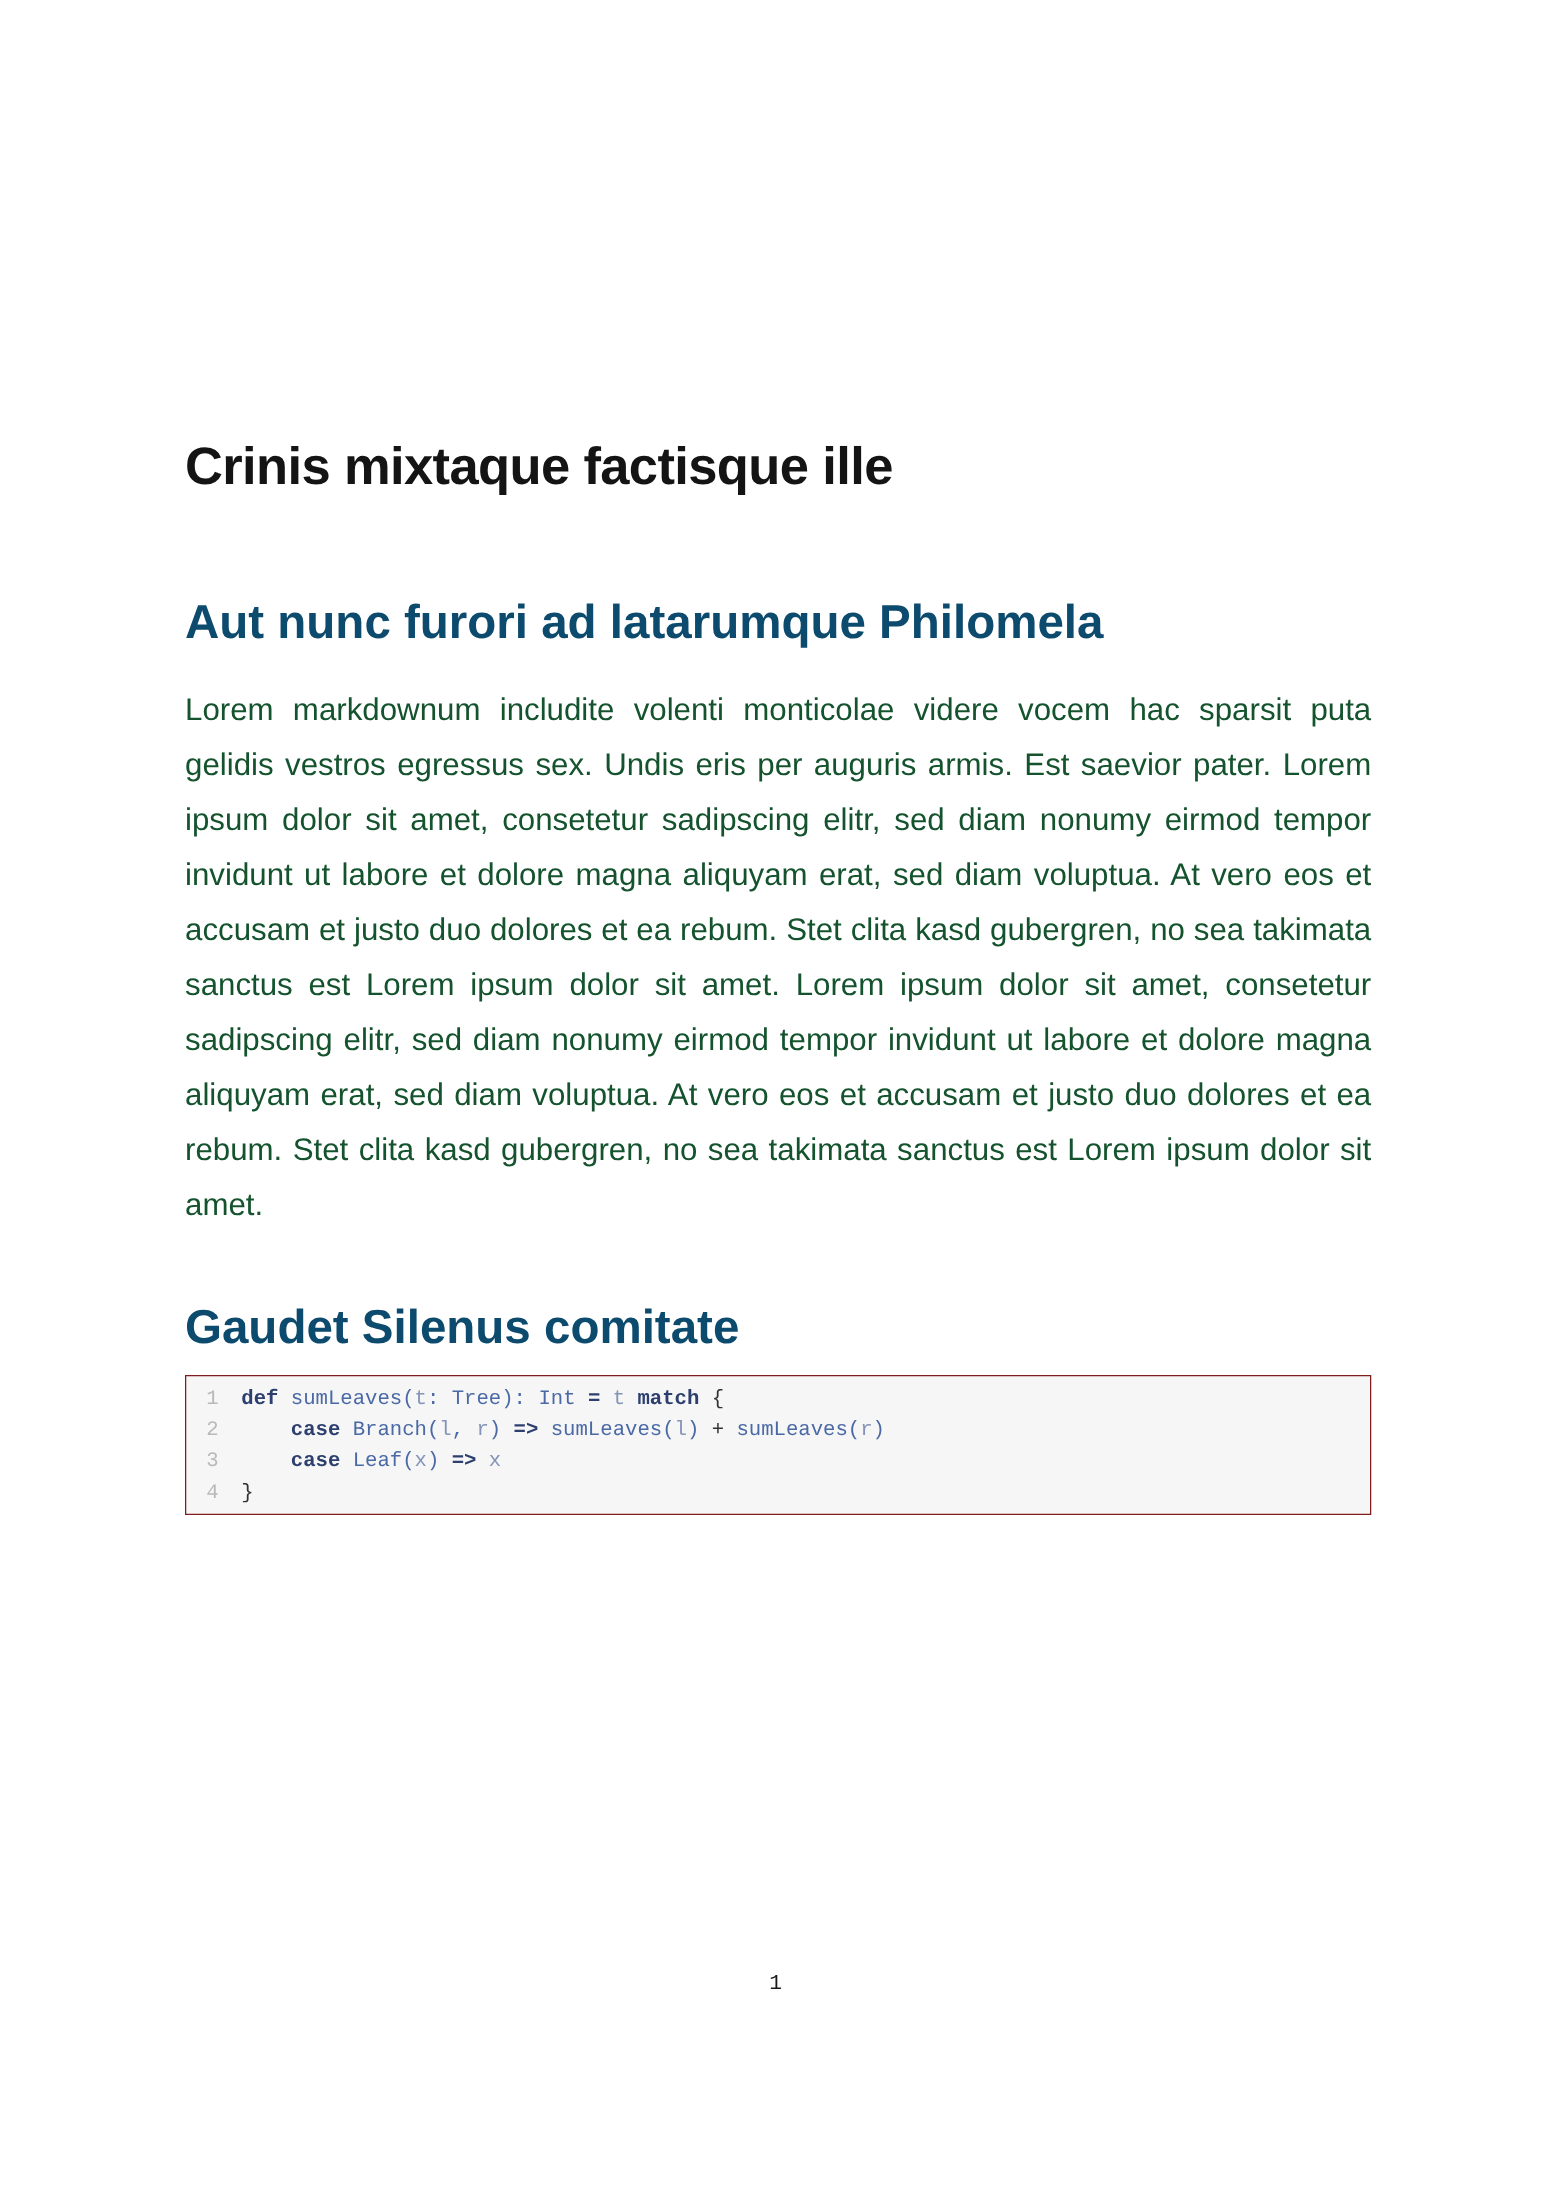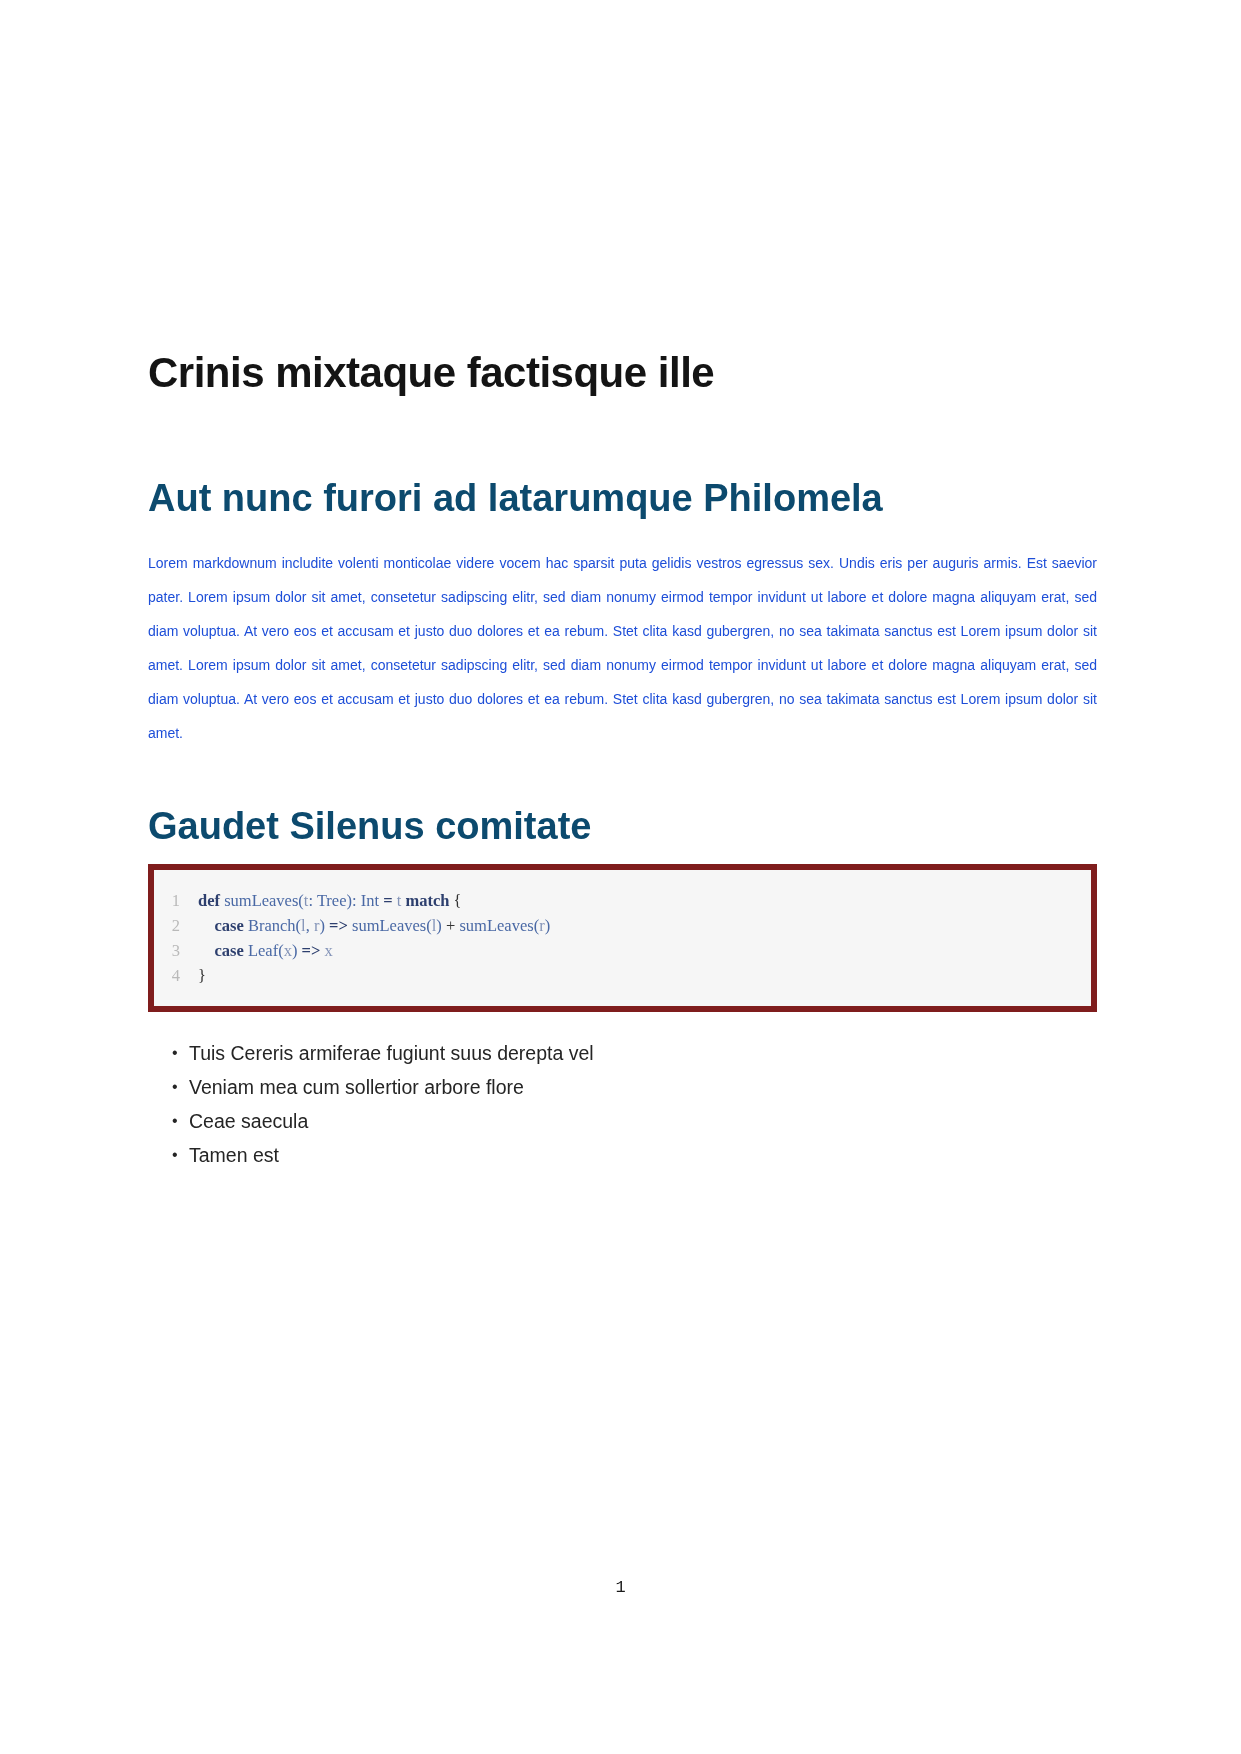--- a/index.html
+++ b/index.html
@@ -29,36 +29,36 @@
   h2.section-heading {
     font-size: 38px;
     line-height: 36px;
     font-weight: 700;
     color: #0c4a6e;
     margin: 0;
   }
   h2.first-heading  { margin-top: 82px; }
   h2.second-heading { margin-top: 58px; }
   p.body-paragraph {
-    font-size: 14px;
-    line-height: 34px;
+    font-size: 25px;
+    line-height: 44px;
     text-align: justify;
     margin: 30px 0 0 0;
-    color: #1d4ed8;
+    color: #14532d;
   }
   p.para-after-heading2 { margin-top: 36px; }
   p.para-after-code     { margin-top: 22px; }
   .code-block {
     margin-top: 20px;
     background: #f6f6f6;
-    border: 6px solid #7f1d1d;
+    border: 1px solid #7f1d1d;
     box-sizing: border-box;
     width: 100%;
-    padding: 18px 12px;
-    font-family: Liberation Serif, serif;
+    padding: 5px 12px;
+    font-family: Liberation Mono, monospace;
     font-size: 16.5px;
     line-height: 25px;
   }
   .code-line { white-space: pre; }
   .line-num {
     display: inline-block;
     width: 14px;
     text-align: right;
     margin-right: 18px;
     color: #b9b9b9;
@@ -116,23 +116,17 @@
     <div class="code-block">
       <div class="code-lines">
           <div class="code-line"><span class="line-num">1</span><span class="line-content"><span class="tok-kw">def</span><span class="tok-pl"> </span><span class="tok-id">sumLeaves(</span><span class="tok-va">t</span><span class="tok-id">:</span><span class="tok-pl"> </span><span class="tok-id">Tree</span><span class="tok-id">):</span><span class="tok-pl"> </span><span class="tok-id">Int</span><span class="tok-pl"> </span><span class="tok-kw">=</span><span class="tok-pl"> </span><span class="tok-va">t</span><span class="tok-pl"> </span><span class="tok-kw">match</span><span class="tok-pl"> {</span></span></div>
           <div class="code-line"><span class="line-num">2</span><span class="line-content"><span class="tok-pl">    </span><span class="tok-kw">case</span><span class="tok-pl"> </span><span class="tok-id">Branch(</span><span class="tok-va">l</span><span class="tok-id">, </span><span class="tok-va">r</span><span class="tok-id">)</span><span class="tok-pl"> </span><span class="tok-kw">=&gt;</span><span class="tok-pl"> </span><span class="tok-id">sumLeaves(</span><span class="tok-va">l</span><span class="tok-id">)</span><span class="tok-pl"> + </span><span class="tok-id">sumLeaves(</span><span class="tok-va">r</span><span class="tok-id">)</span></span></div>
           <div class="code-line"><span class="line-num">3</span><span class="line-content"><span class="tok-pl">    </span><span class="tok-kw">case</span><span class="tok-pl"> </span><span class="tok-id">Leaf(</span><span class="tok-va">x</span><span class="tok-id">)</span><span class="tok-pl"> </span><span class="tok-kw">=&gt;</span><span class="tok-pl"> </span><span class="tok-va">x</span></span></div>
           <div class="code-line"><span class="line-num">4</span><span class="line-content"><span class="tok-pl">}</span></span></div>
         </div>
     </div>
 
 
-    <ul class="bullet-list">
-        <li>Tuis Cereris armiferae fugiunt suus derepta vel</li>
-        <li>Veniam mea cum sollertior arbore flore</li>
-        <li>Ceae saecula</li>
-        <li>Tamen est</li>
-      </ul>
 
   </div>
 
   <div class="page-footer">1</div>
 </div>
 
 </body></html>

